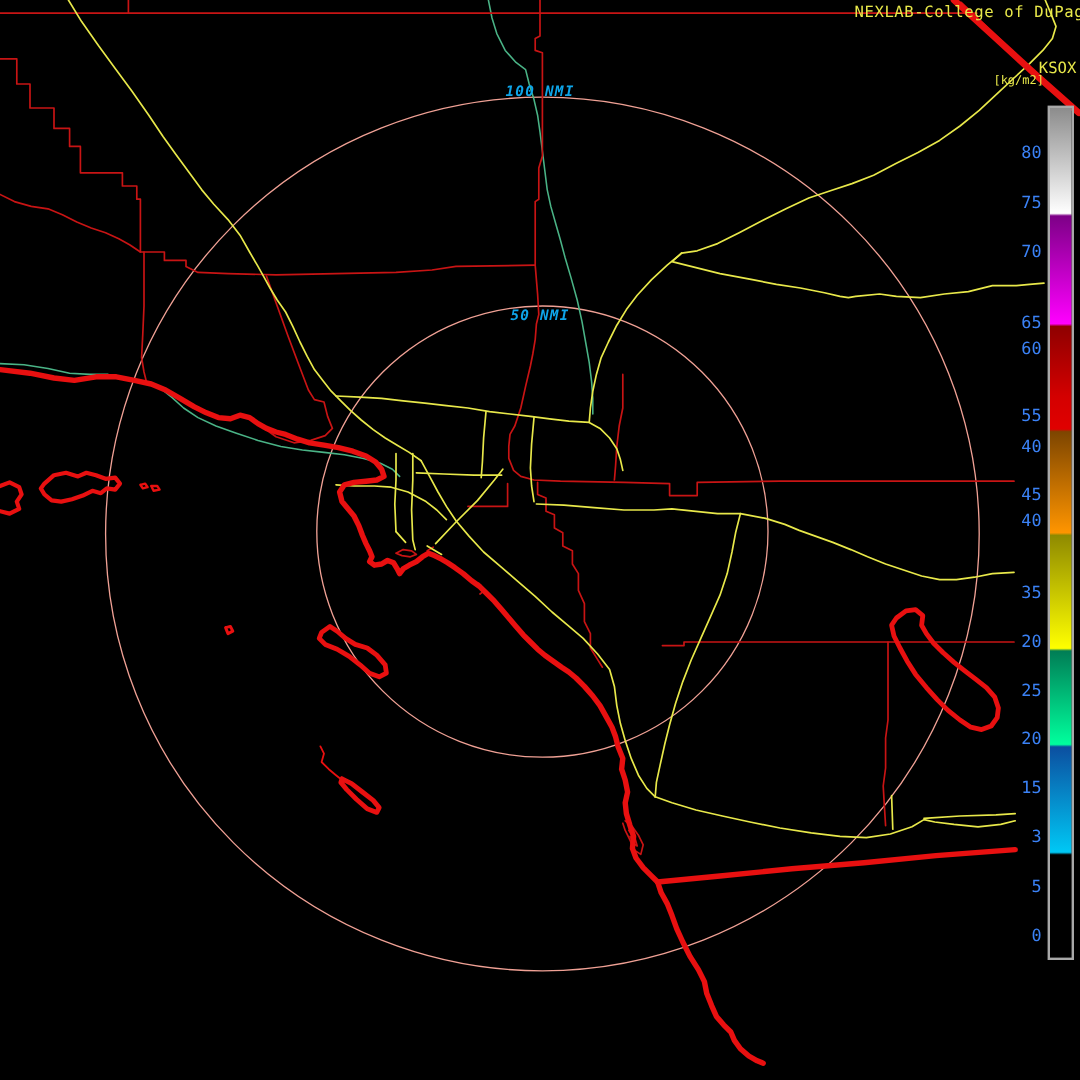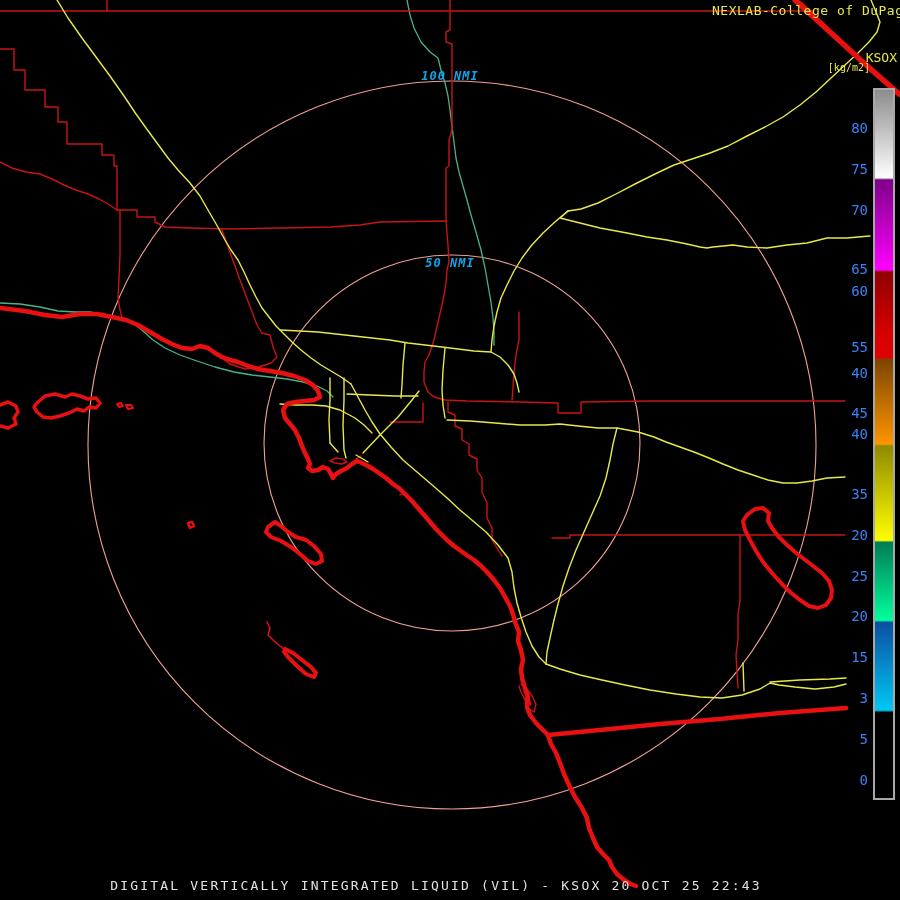--- a/index.html
+++ b/index.html
@@ -133,15 +133,14 @@
   <span class="cb-tick" style="top:567px">25</span>
   <span class="cb-tick" style="top:607px">20</span>
   <span class="cb-tick" style="top:648px">15</span>
   <span class="cb-tick" style="top:689px">3</span>
   <span class="cb-tick" style="top:730px">5</span>
   <span class="cb-tick" style="top:771px">0</span>
 
   <div class="ring-label" style="left:450px;top:76px">100 NMI</div>
   <div class="ring-label" style="left:450px;top:263px">50 NMI</div>
 
-  <div id="caption">DIGITAL VERTICALLY INTEGRATED LIQUID (VIL) - KSOX 20 OCT 25 22:43</div>
 
 </div>
 
 </body></html>

